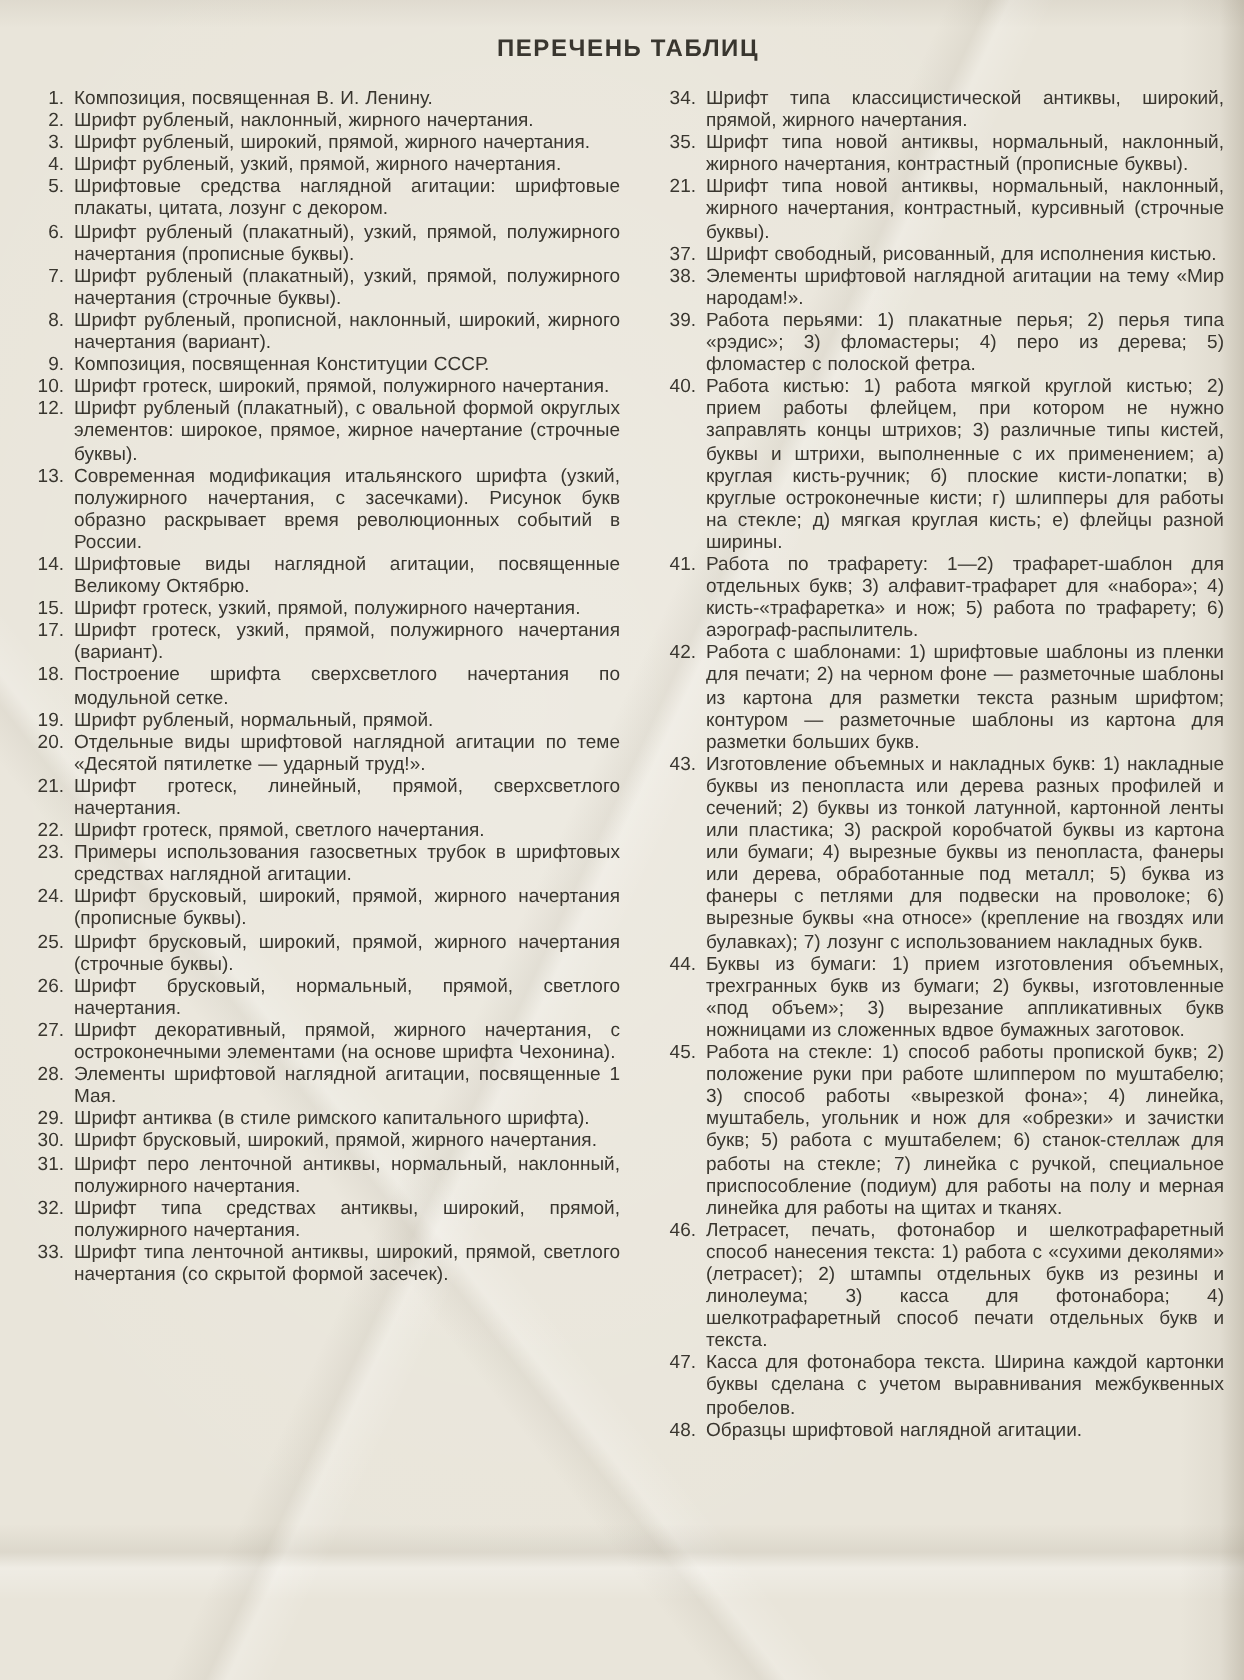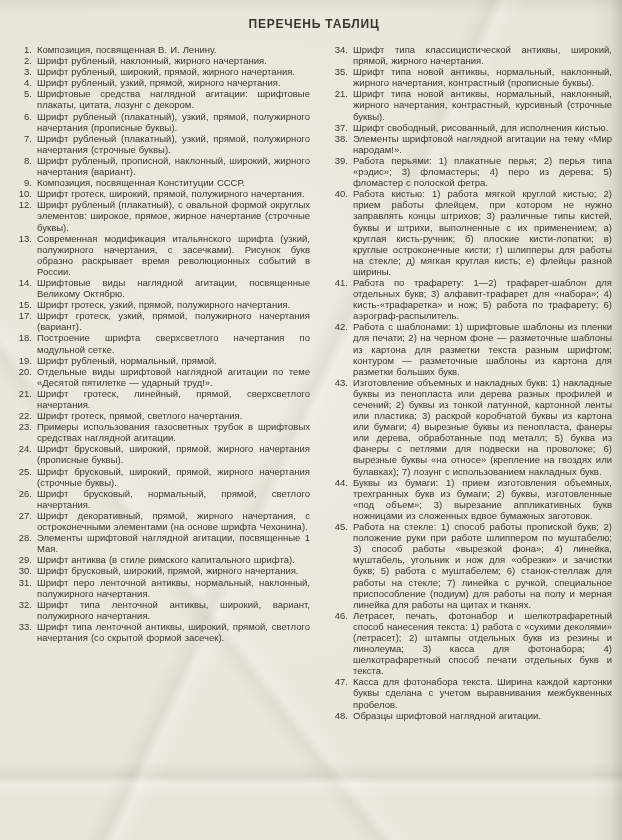--- a/index.html
+++ b/index.html
@@ -209,21 +209,21 @@
     <span class="txt">Шрифт брусковый, широкий, прямой, жирного начертания.</span>
   </div>
 
   <div class="item">
     <span class="num">31.</span>
     <span class="txt">Шрифт перо ленточной антиквы, нормальный, наклонный, полужирного начертания.</span>
   </div>
 
   <div class="item">
     <span class="num">32.</span>
-    <span class="txt">Шрифт типа ленточной антиквы, широкий, вариант, полужирного начертания.</span>
+    <span class="txt">Шрифт типа средствах антиквы, широкий, прямой, полужирного начертания.</span>
   </div>
 
   <div class="item">
     <span class="num">33.</span>
     <span class="txt">Шрифт типа ленточной антиквы, широкий, прямой, светлого начертания (со скрытой формой засечек).</span>
   </div>
 </div>
     <div class="col col-right" id="col-1">
   <div class="item">
     <span class="num">34.</span>

